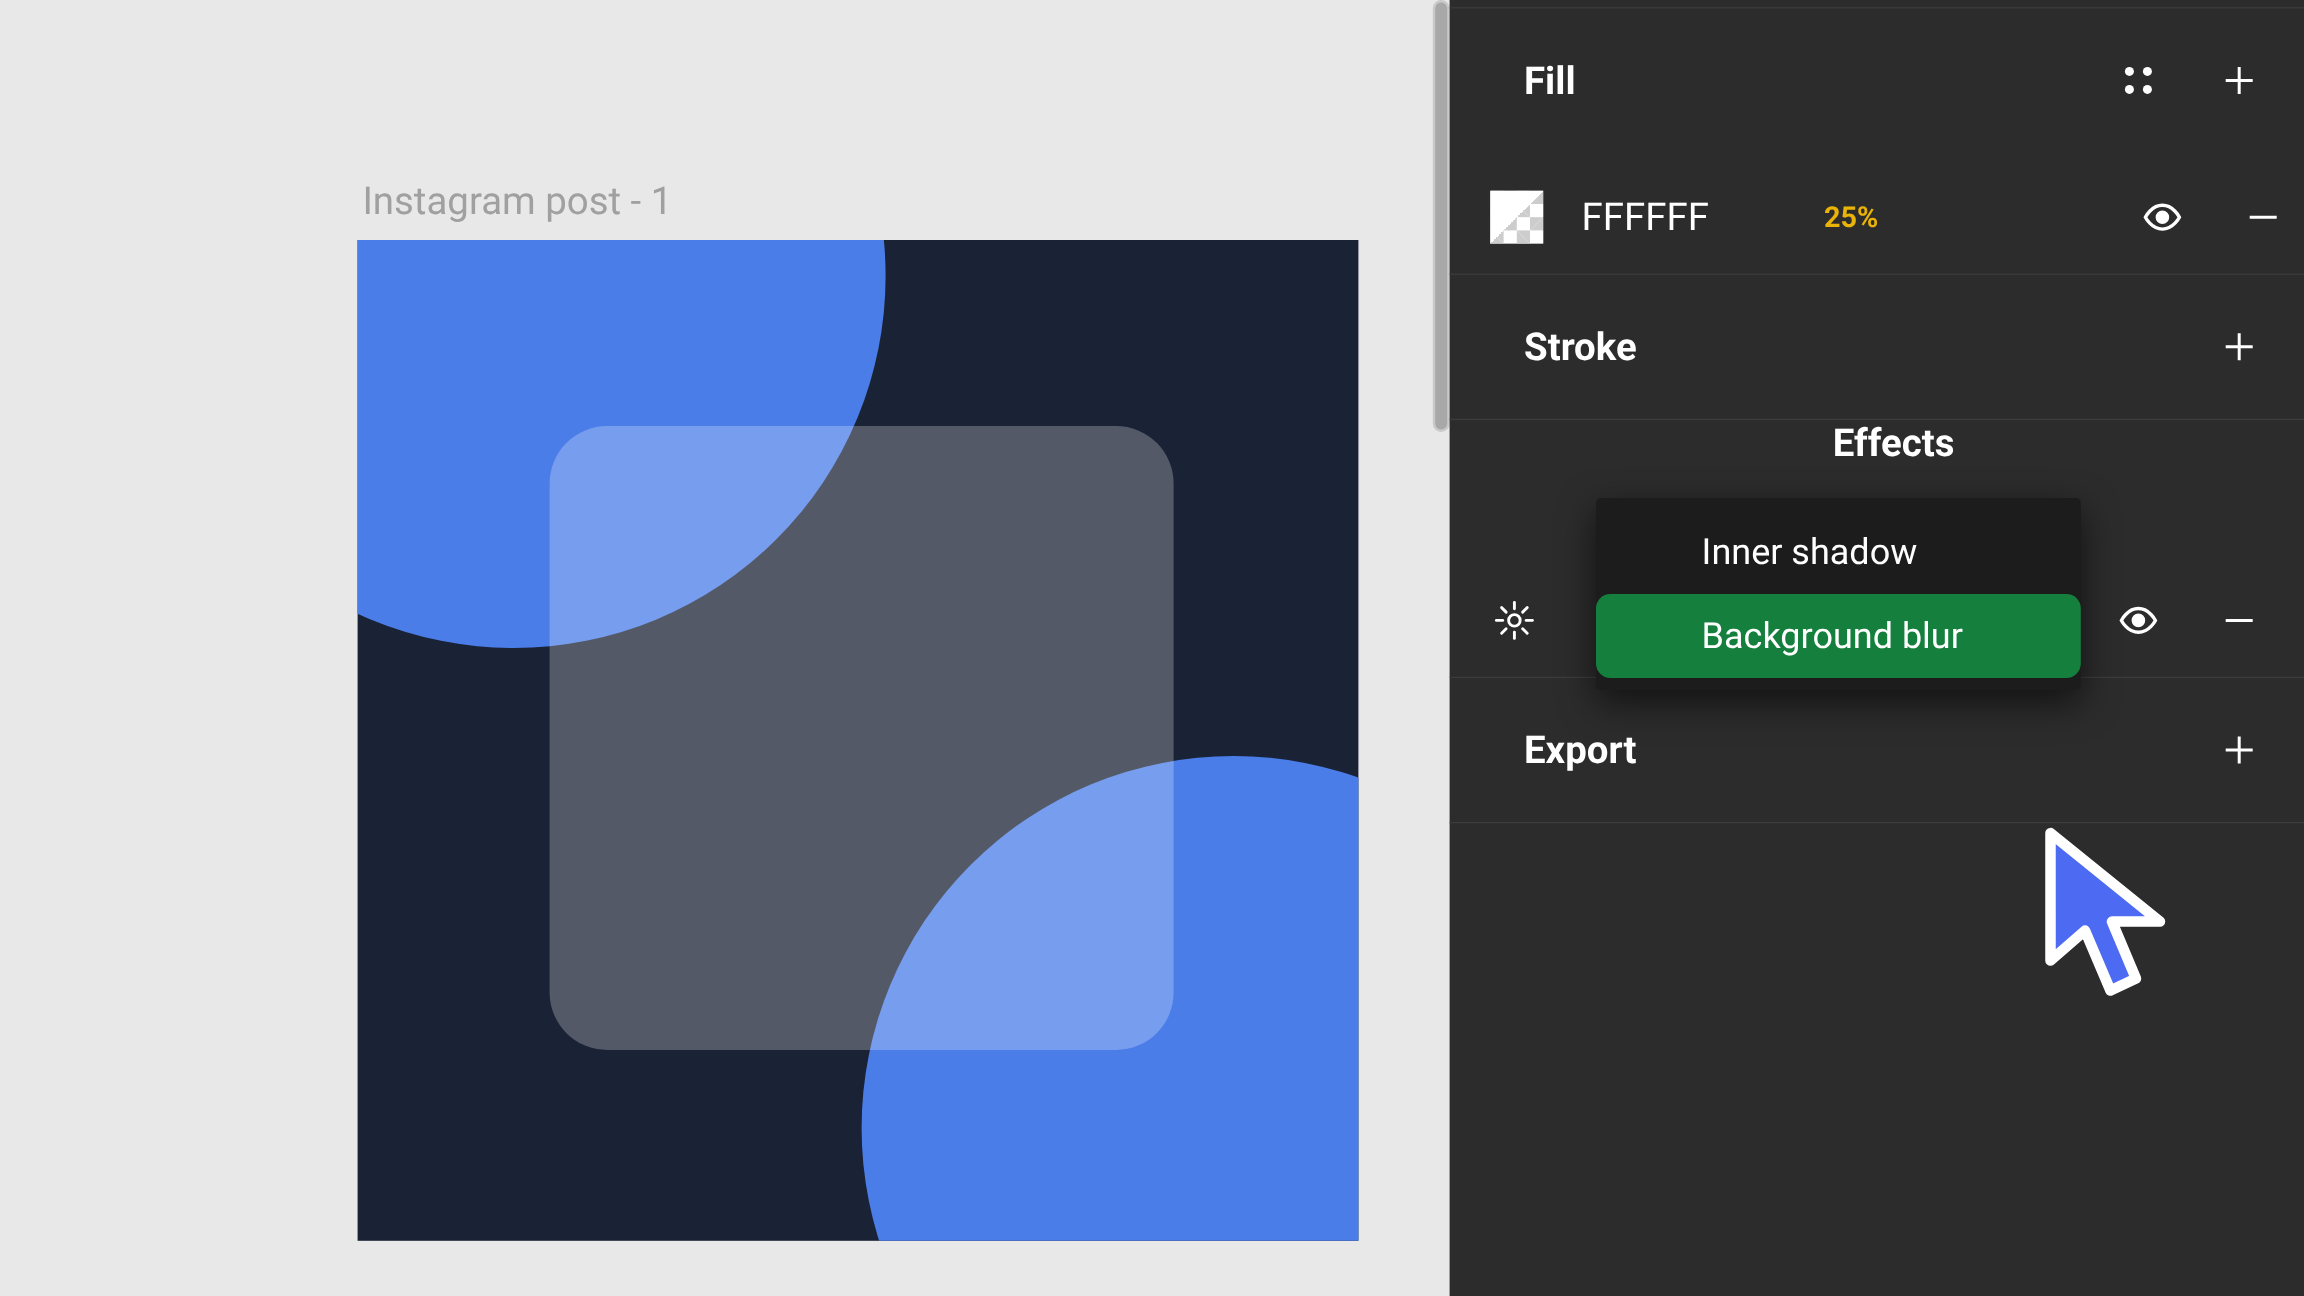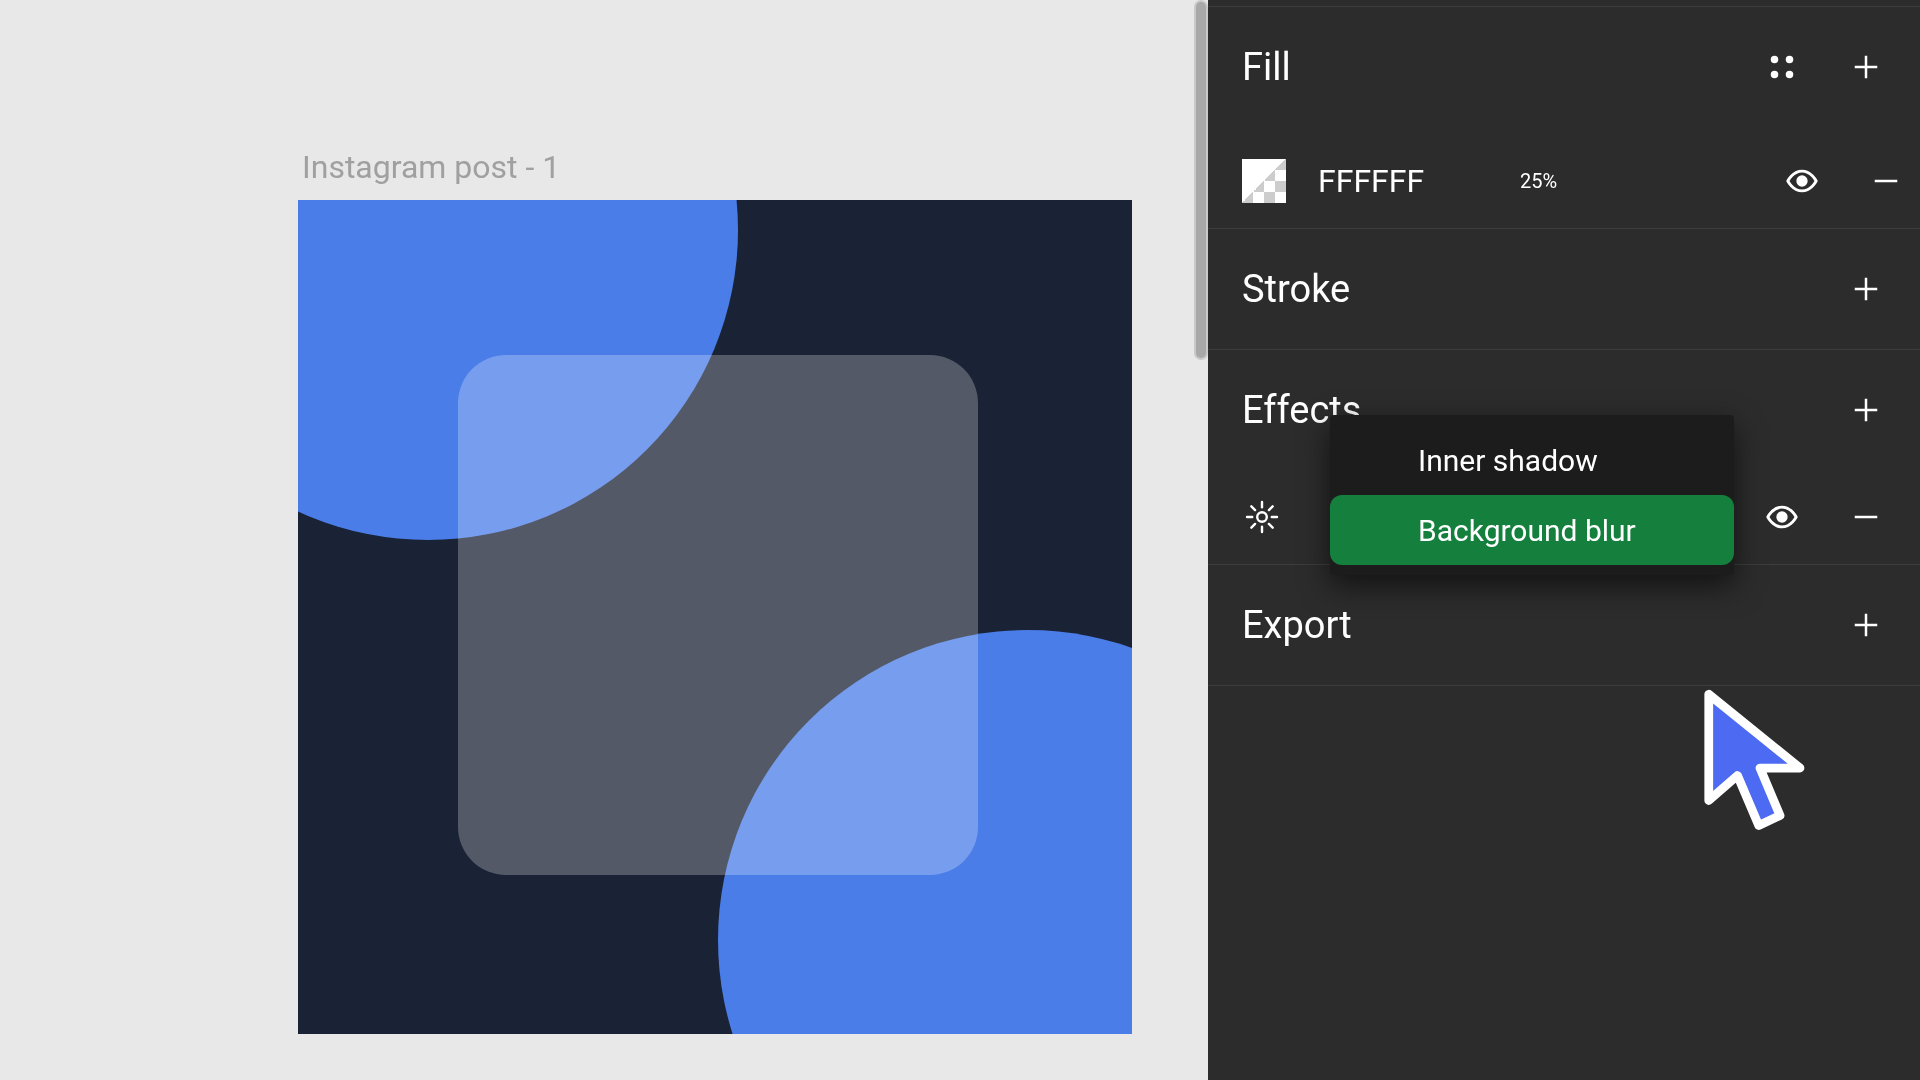--- a/index.html
+++ b/index.html
@@ -108,22 +108,23 @@
       align-items: center;
       padding: 0 34px;
     }
 
     .section-header {
       height: 134px;
       justify-content: space-between;
     }
     .section-title {
       color: #ffffff;
-      font-size: 38px;
-      font-weight: 400;
+      font-size: 32px;
+      font-weight: 700;
+      margin-left: 28px;
     }
     .header-icons {
       display: flex;
       align-items: center;
       gap: 44px;
     }
     .icon-btn {
       width: 40px;
       height: 40px;
       display: flex;
@@ -160,35 +161,36 @@
       inset: 0;
       background: linear-gradient(to bottom right, rgba(255,255,255,1) 50%, rgba(255,255,255,0.2) 50%);
     }
     .hex-value {
       color: #ffffff;
       font-size: 32px;
       font-weight: 400;
       width: 170px;
     }
     .opacity-value {
-      color: #ffffff;
-      font-size: 20px;
-      font-weight: 400;
+      color: #eab308;
+      font-size: 24px;
+      font-weight: 700;
       width: 130px;
     }
     .spacer {
       flex: 1;
     }
 
     .stroke-section .section-header {
       height: 120px;
     }
 
     .effects-section .section-header {
       height: 120px;
+      flex-direction: column;
     }
     .effects-row {
       height: 94px;
       display: flex;
       align-items: center;
       padding: 0 34px;
       gap: 32px;
     }
 
     .export-section .section-header {

